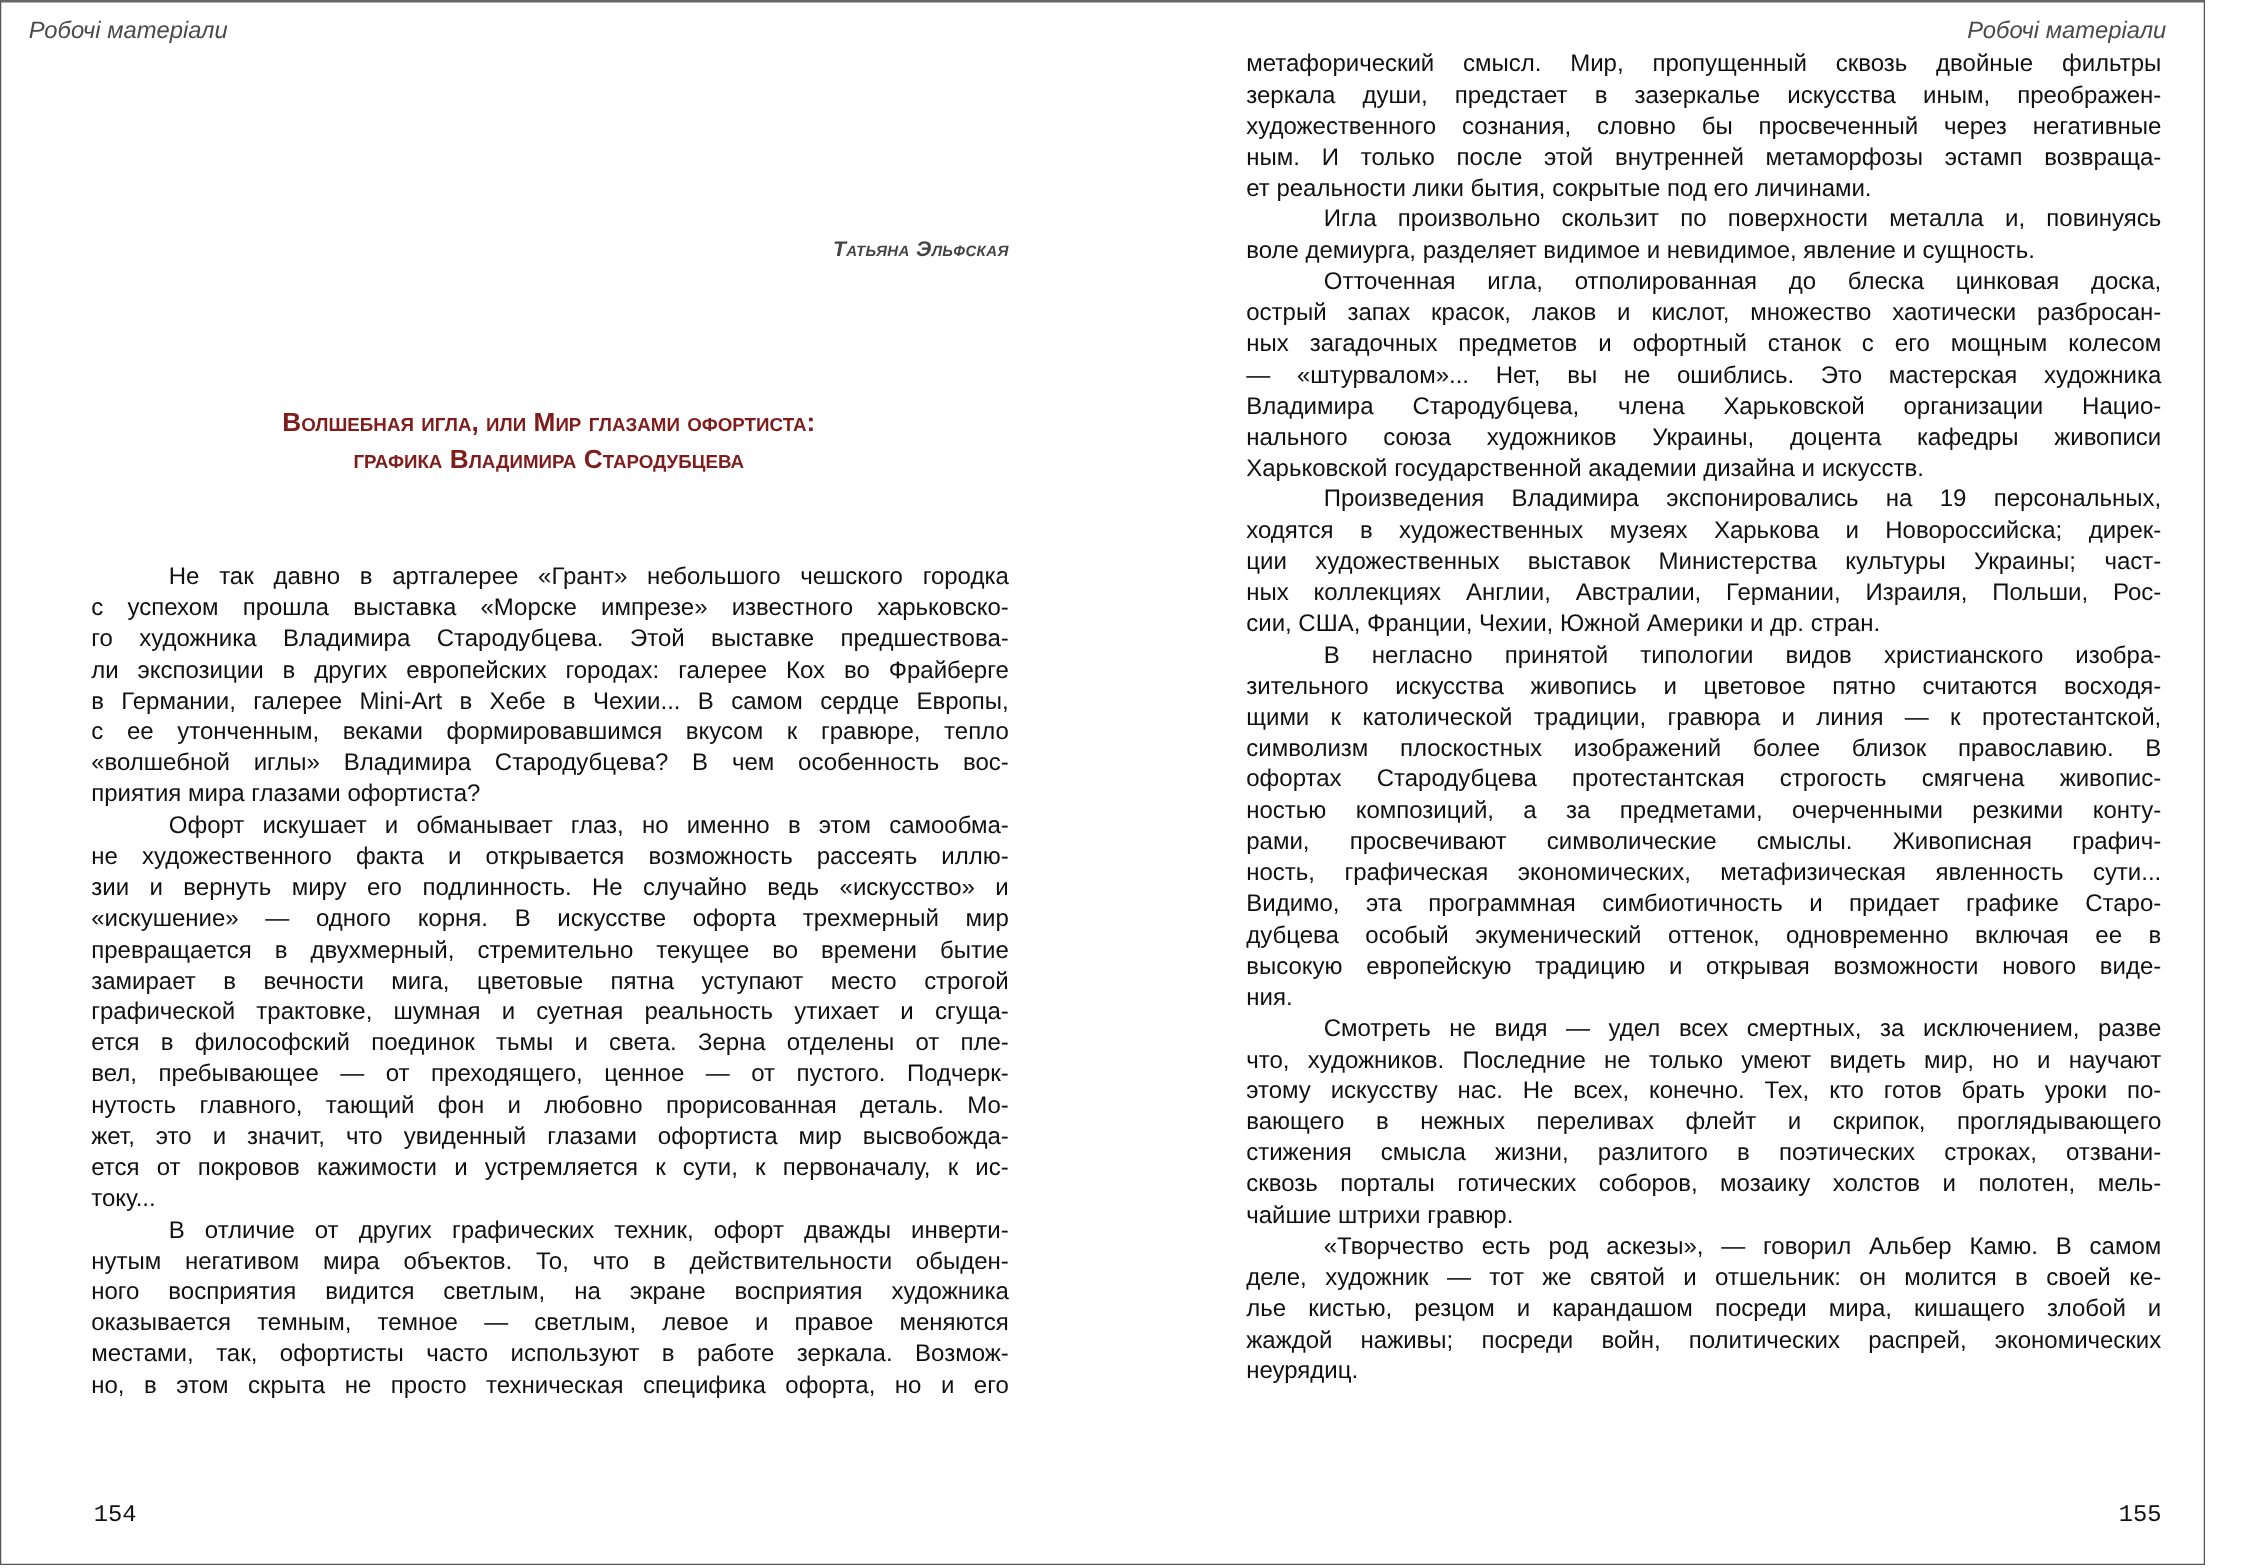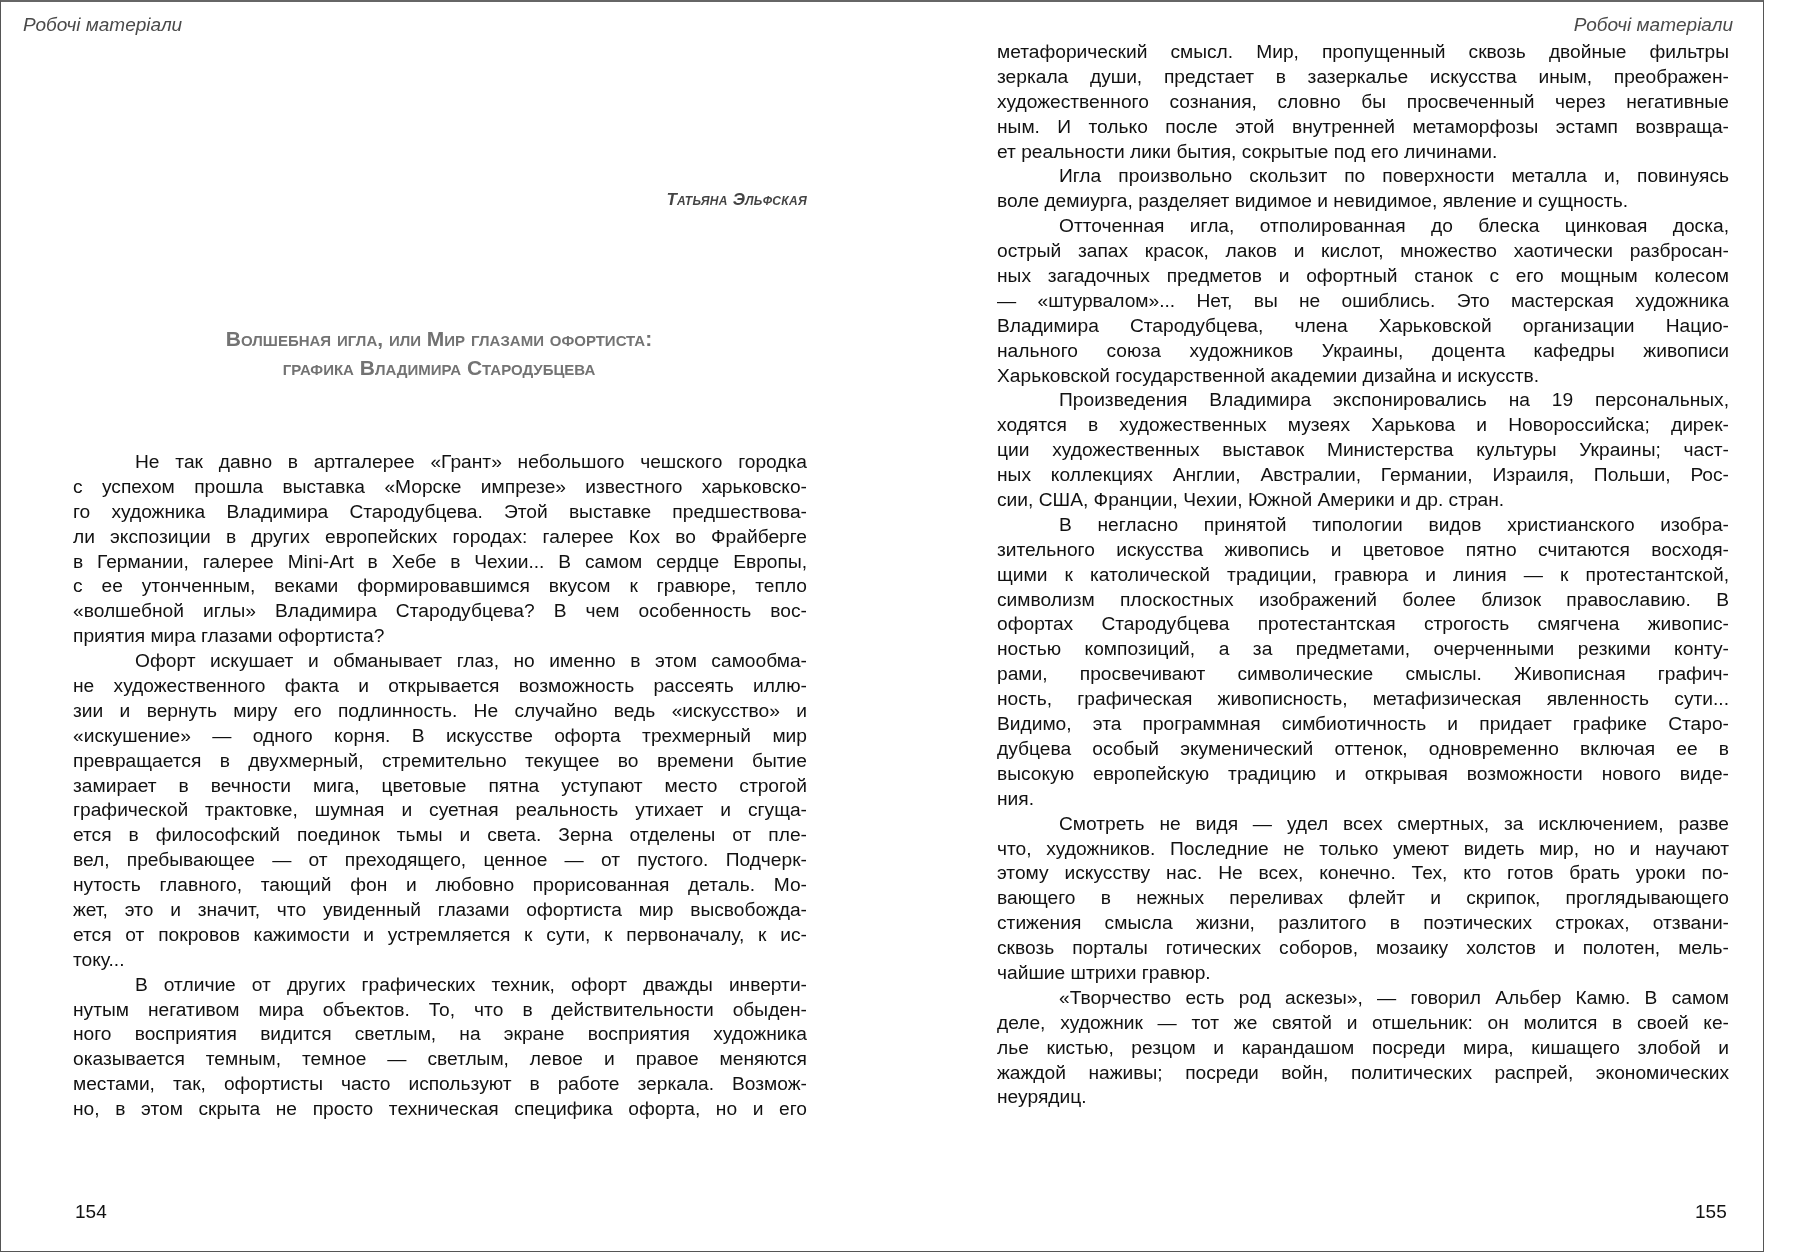--- a/index.html
+++ b/index.html
@@ -17,39 +17,39 @@
     .rh-left { left: 22px; }
     .rh-right { right: 30px; }
     .author {
       position: absolute; top: 188px; left: 0; width: 806px; text-align: right;
       font-family: "Liberation Sans", sans-serif; font-weight: bold; font-style: italic;
       font-size: 17px; color: #444; font-variant: small-caps; letter-spacing: 0.3px;
     }
     .title {
       position: absolute; top: 322px; left: 72px; width: 732px; text-align: center;
       font-family: "Liberation Sans", sans-serif; font-weight: bold;
-      font-size: 21px; line-height: 29px; color: #737373; font-variant: small-caps;
+      font-size: 21px; line-height: 29px; color: #7f1d1d; font-variant: small-caps;
     }
     .title div { white-space: nowrap; }
     .column {
       position: absolute;
       font-family: "Liberation Sans", sans-serif; font-size: 19.2px;
       line-height: 24.9px; color: #111;
     }
     .col-left { left: 72px; top: 448px; width: 734px; }
     .col-right { left: 996px; top: 38px; width: 732px; }
     .line {
       display: block; white-space: nowrap; text-align: justify;
       text-align-last: justify; height: 24.9px; overflow: visible;
     }
     .line.last { text-align-last: left; }
     .line.indent { padding-left: 62px; }
     .page-num {
       position: absolute; top: 1199px;
-      font-family: Liberation Sans, sans-serif; font-size: 19px; color: #111; text-align: center;
+      font-family: Liberation Mono, monospace; font-size: 19px; color: #111; text-align: center;
     }
     .pn-left { left: 74px; }
     .pn-right { left: 1694px; }
   </style>
 </head>
 <body>
 
 <div class="spread">
 
   <div class="running-head rh-left">Робочі матеріали</div>
@@ -111,21 +111,21 @@
       <span class="line">ции художественных выставок Министерства культуры Украины; част-</span>
       <span class="line">ных коллекциях Англии, Австралии, Германии, Израиля, Польши, Рос-</span>
       <span class="line last">сии, США, Франции, Чехии, Южной Америки и др. стран.</span>
       <span class="line indent">В негласно принятой типологии видов христианского изобра-</span>
       <span class="line">зительного искусства живопись и цветовое пятно считаются восходя-</span>
       <span class="line">щими к католической традиции, гравюра и линия — к протестантской,</span>
       <span class="line">символизм плоскостных изображений более близок православию. В</span>
       <span class="line">офортах Стародубцева протестантская строгость смягчена живопис-</span>
       <span class="line">ностью композиций, а за предметами, очерченными резкими конту-</span>
       <span class="line">рами, просвечивают символические смыслы. Живописная графич-</span>
-      <span class="line">ность, графическая живописность, метафизическая явленность сути...</span>
+      <span class="line">ность, графическая экономических, метафизическая явленность сути...</span>
       <span class="line">Видимо, эта программная симбиотичность и придает графике Старо-</span>
       <span class="line">дубцева особый экуменический оттенок, одновременно включая ее в</span>
       <span class="line">высокую европейскую традицию и открывая возможности нового виде-</span>
       <span class="line last">ния.</span>
       <span class="line indent">Смотреть не видя — удел всех смертных, за исключением, разве</span>
       <span class="line">что, художников. Последние не только умеют видеть мир, но и научают</span>
       <span class="line">этому искусству нас. Не всех, конечно. Тех, кто готов брать уроки по-</span>
       <span class="line">вающего в нежных переливах флейт и скрипок, проглядывающего</span>
       <span class="line">стижения смысла жизни, разлитого в поэтических строках, отзвани-</span>
       <span class="line">сквозь порталы готических соборов, мозаику холстов и полотен, мель-</span>

